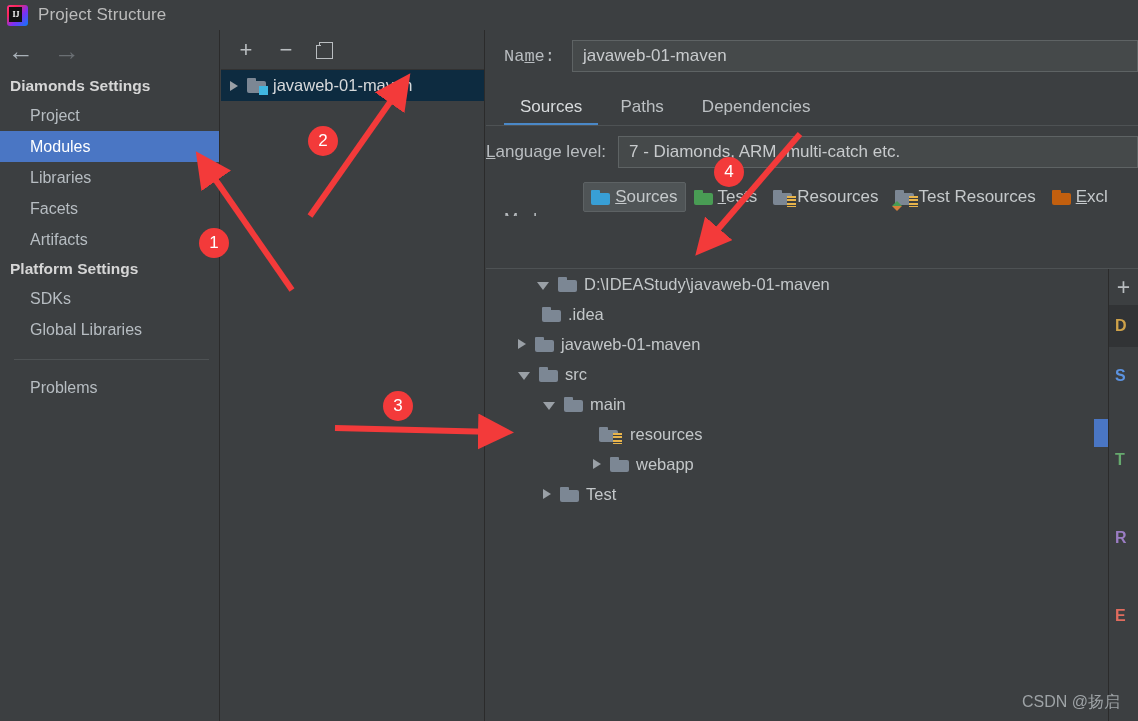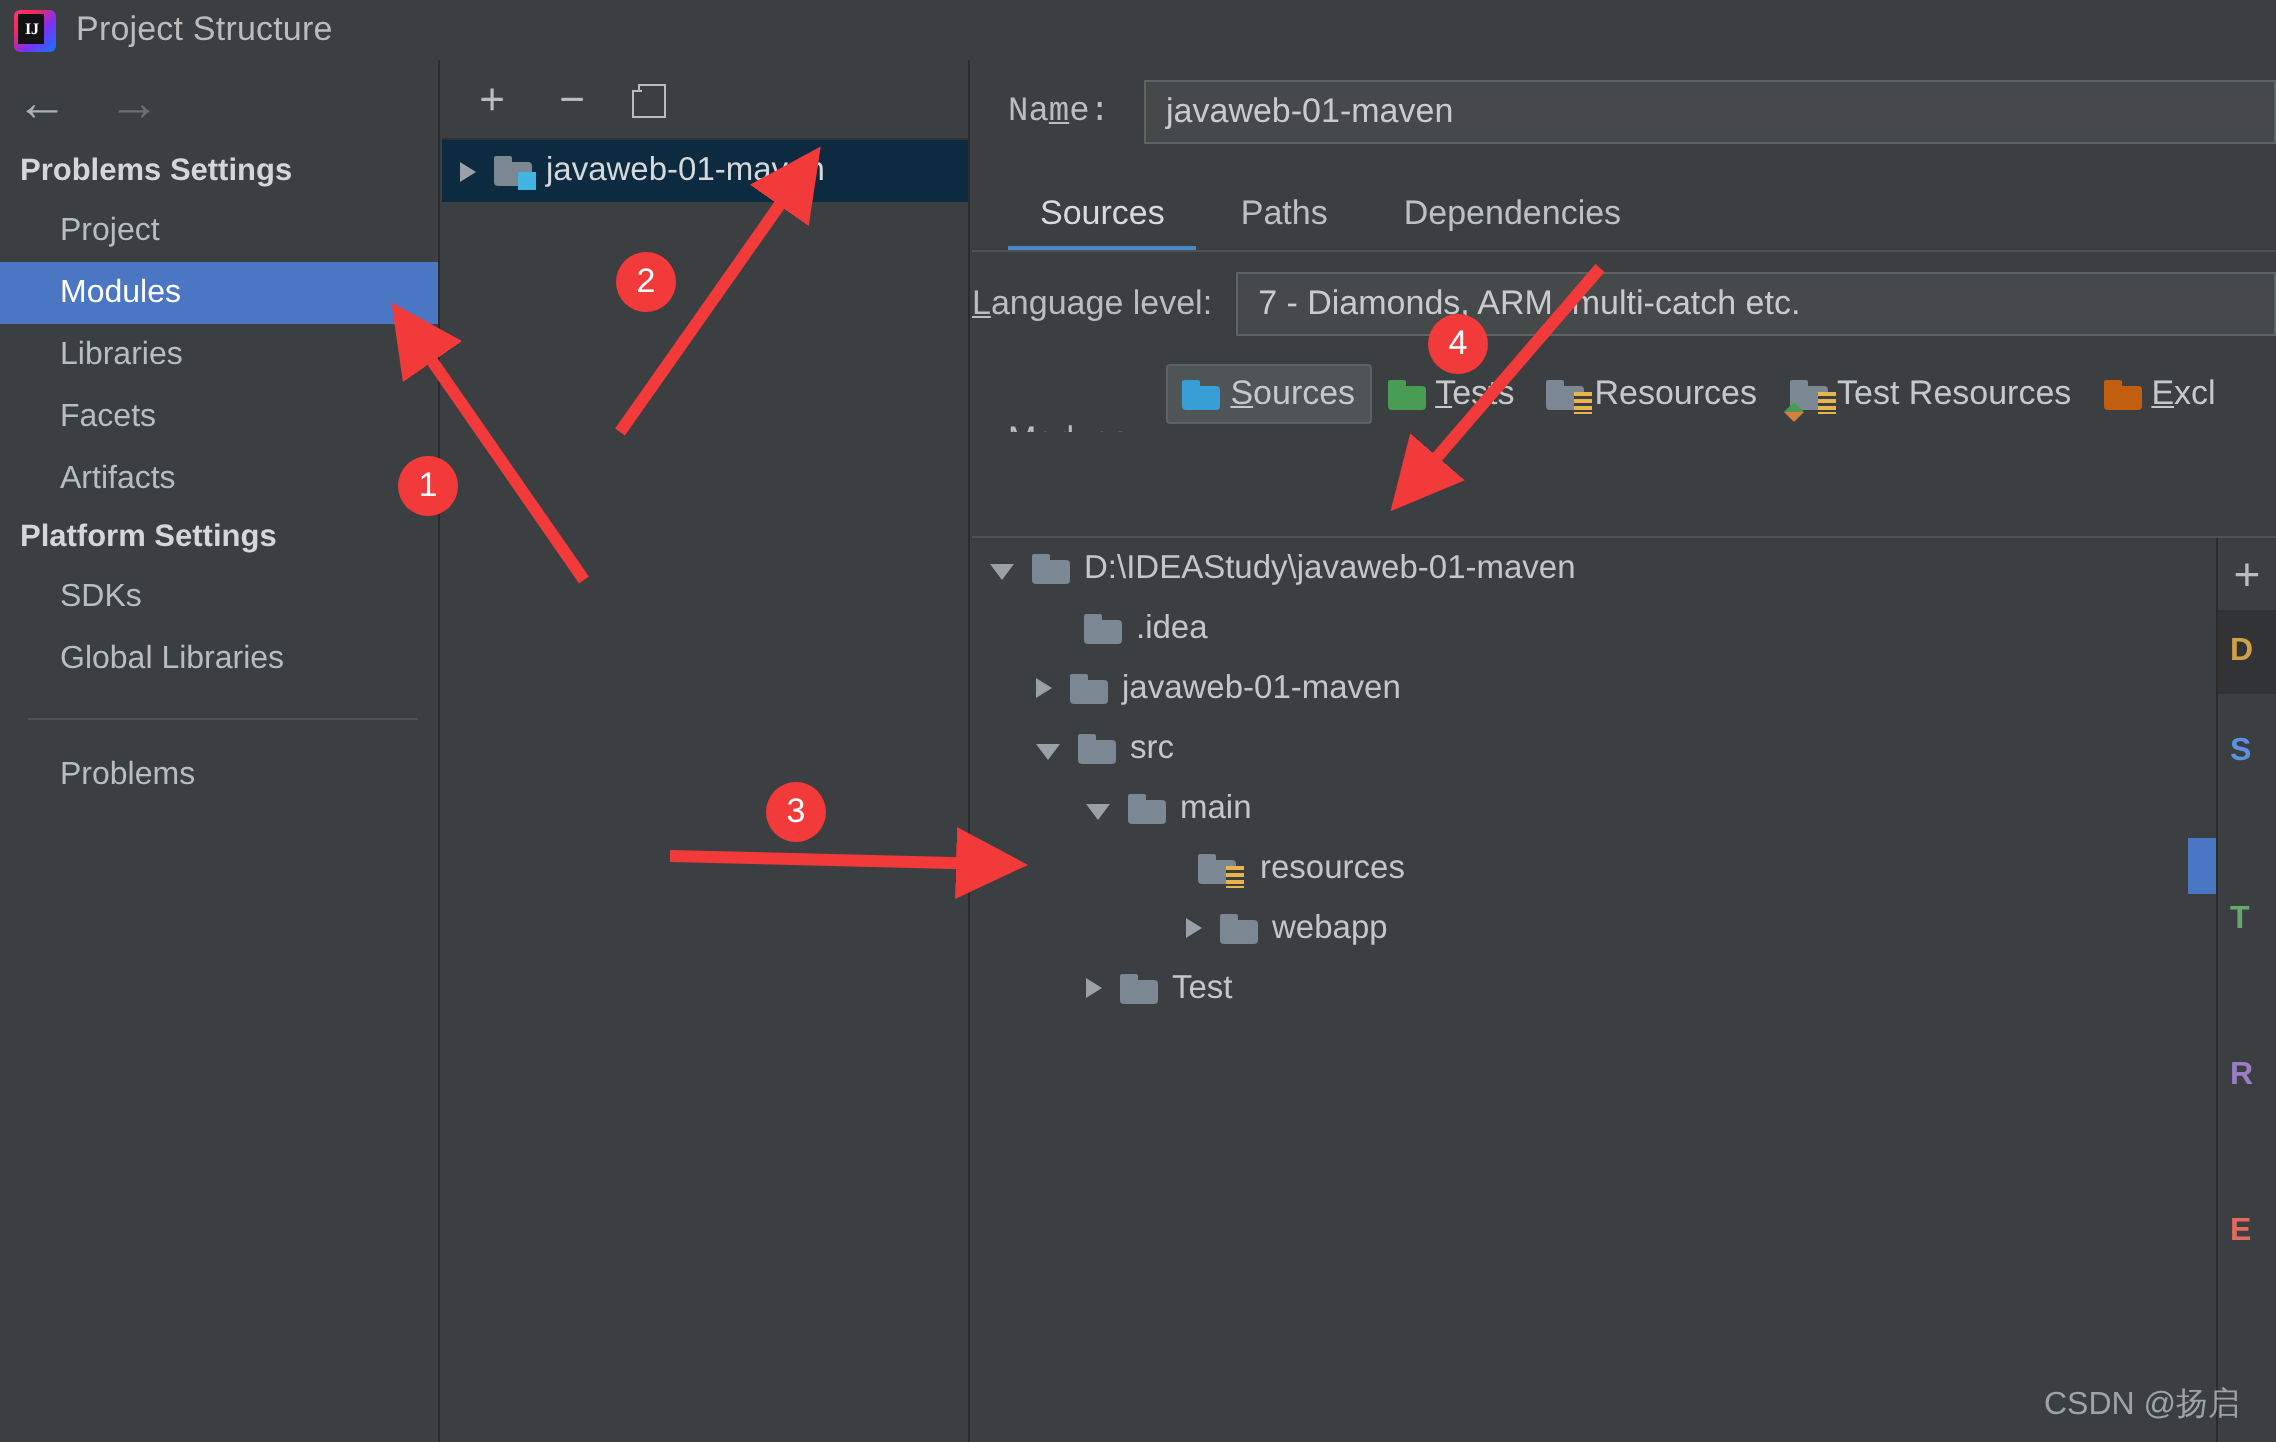--- a/index.html
+++ b/index.html
@@ -211,21 +211,21 @@
     </div>
     <div class="title-text">Project Structure</div>
   </div>
 
   <div class="sidebar">
     <div class="nav-arrows">
       <div class="arrow">←</div>
       <div class="arrow fwd">→</div>
     </div>
 
-    <div class="group-title">Problems Settings</div>
+    <div class="group-title">Diamonds Settings</div>
     <div class="nav-item">Project</div>
     <div class="nav-item selected">Modules</div>
     <div class="nav-item">Libraries</div>
     <div class="nav-item">Facets</div>
     <div class="nav-item">Artifacts</div>
 
     <div class="group-title">Platform Settings</div>
     <div class="nav-item">SDKs</div>
     <div class="nav-item">Global Libraries</div>
 
@@ -314,21 +314,21 @@
             <span class="body"></span>
           </span>
         <span><u>E</u>xcl</span>
       </div>
     </div>
   </div>
 
   <div class="treewrap">
     <div class="tree">
 
-      <div class="trow" style="padding-left:9px;">
+      <div class="trow" style="padding-left:9px;margin-left:42px;">
         <span class="tri down"></span>
         <span class="folder">
             <span class="tab"></span>
             <span class="body"></span>
           </span>
         <span>D:\IDEAStudy\javaweb-01-maven</span>
       </div>
 
       <div class="trow" style="padding-left:56px;">
         <span class="folder">

